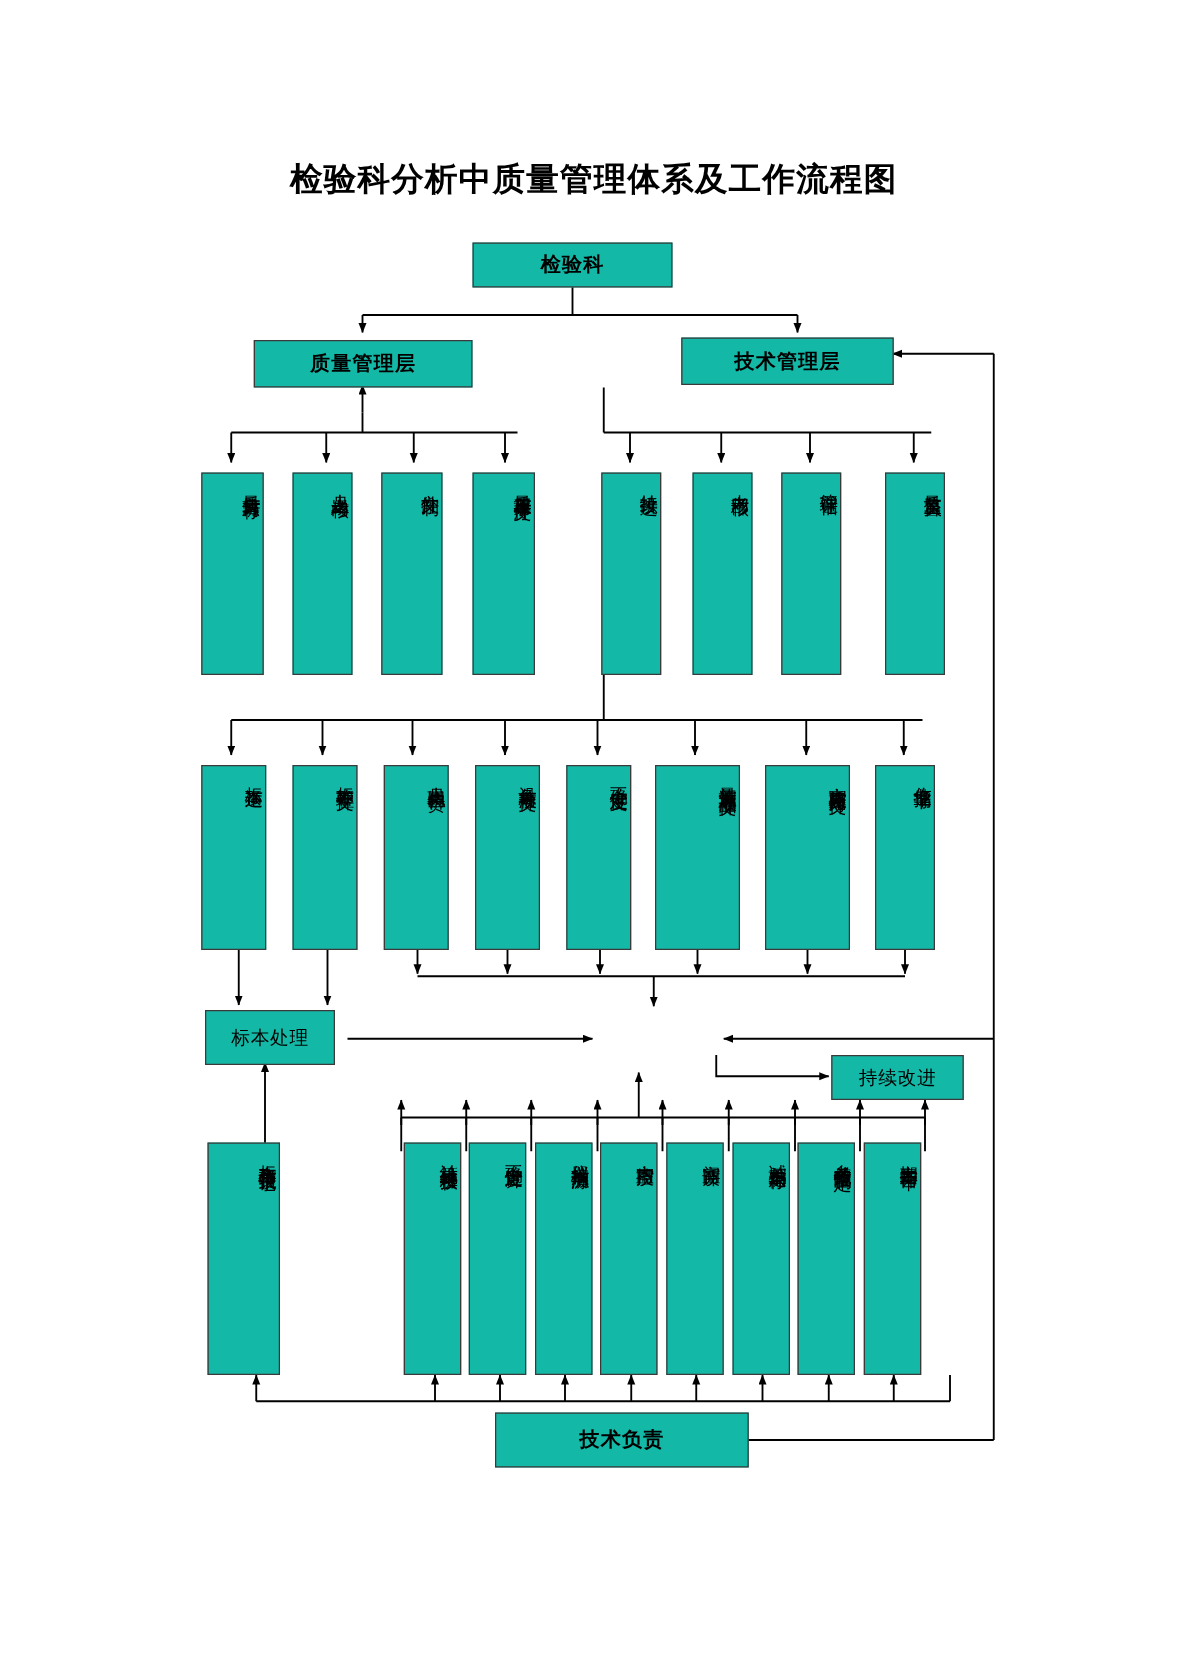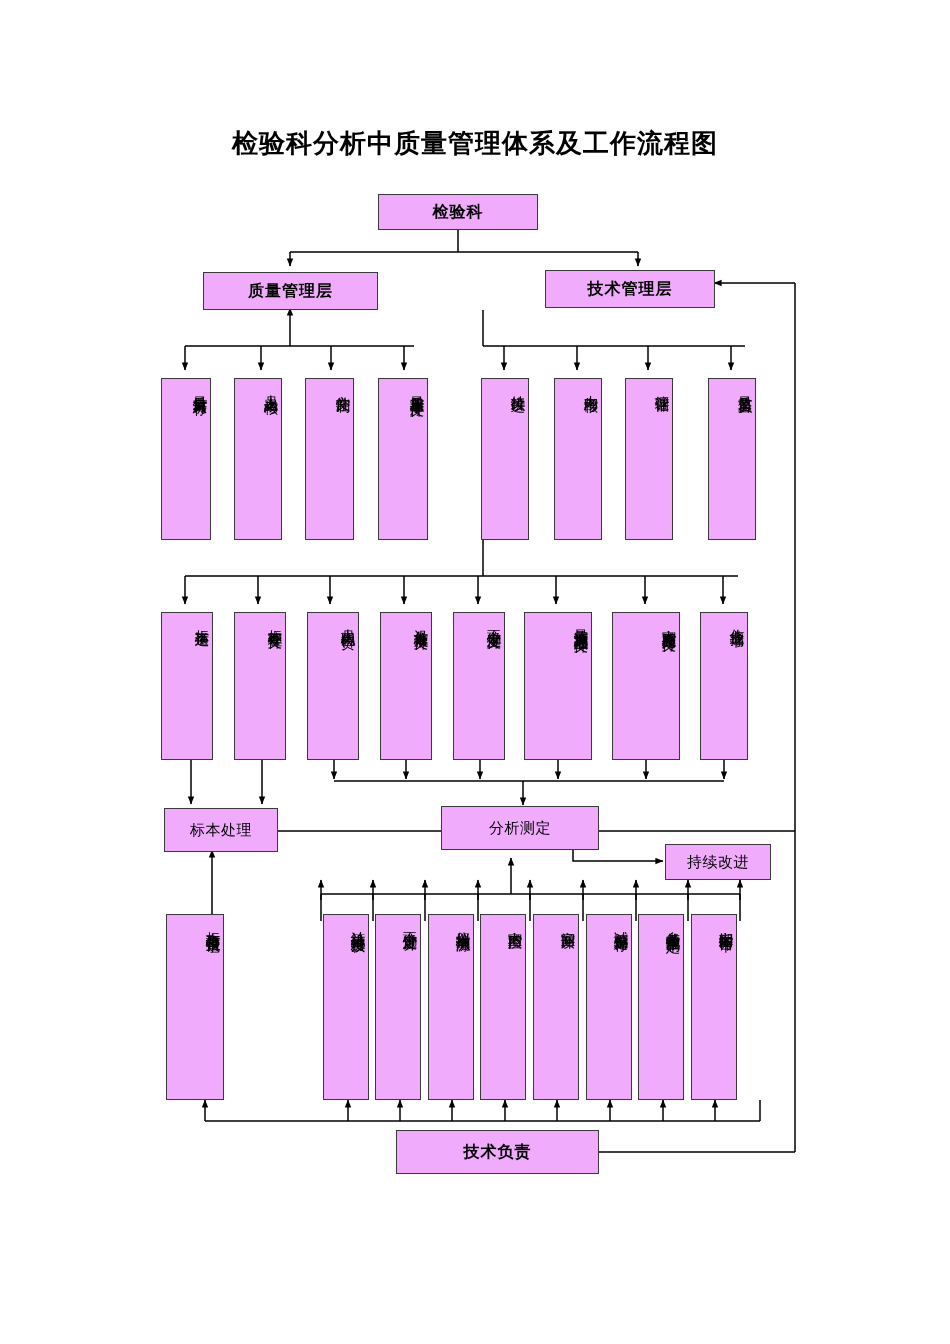--- a/index.html
+++ b/index.html
@@ -35,21 +35,21 @@
     font-weight: bold;
     letter-spacing: 1px;
     color: #000000;
     font-family: "DejaVu Sans", "Liberation Sans", sans-serif;
   }
   
   .node {
     position: absolute;
     box-sizing: border-box;
     border: 1.4px solid #3a3a3a;
-    background: #f0abfc;
+    background: #14b8a6;
     color: #000000;
     display: flex;
     align-items: center;
     justify-content: center;
     overflow: hidden;
   }
   .node.horiz {
     font-size: 16px;
     font-weight: bold;
     letter-spacing: 1px;
@@ -237,25 +237,22 @@
   <div class="node vert" style="left:524px; top:612px; width:68px; height:148px;">
     <span class="vtext">量值溯源与校准品文件</span>
   </div>
   <div class="node vert" style="left:612px; top:612px; width:68px; height:148px;">
     <span class="vtext">室内质控与比对文件</span>
   </div>
   <div class="node vert" style="left:700px; top:612px; width:48px; height:148px;">
     <span class="vtext">作业指导书</span>
   </div>
 
-  <div class="node plain" style="left:164px; top:808px; width:114px; height:44px;">
+  <div class="node plain" style="left:164px; top:808px; width:104px; height:44px;">
     <span>标本处理</span>
-  </div>
-  <div class="node plain" style="left:441px; top:806px; width:158px; height:44px;">
-    <span>分析测定</span>
   </div>
   <div class="node plain" style="left:665px; top:844px; width:106px; height:36px;">
     <span>持续改进</span>
   </div>
 
   <div class="node vert" style="left:166px; top:914px; width:58px; height:186px;">
     <span class="vtext">标本合格与拒收记录</span>
   </div>
   <div class="node vert" style="left:323px; top:914px; width:46px; height:186px;">
     <span class="vtext">计算机维护与授权</span>

